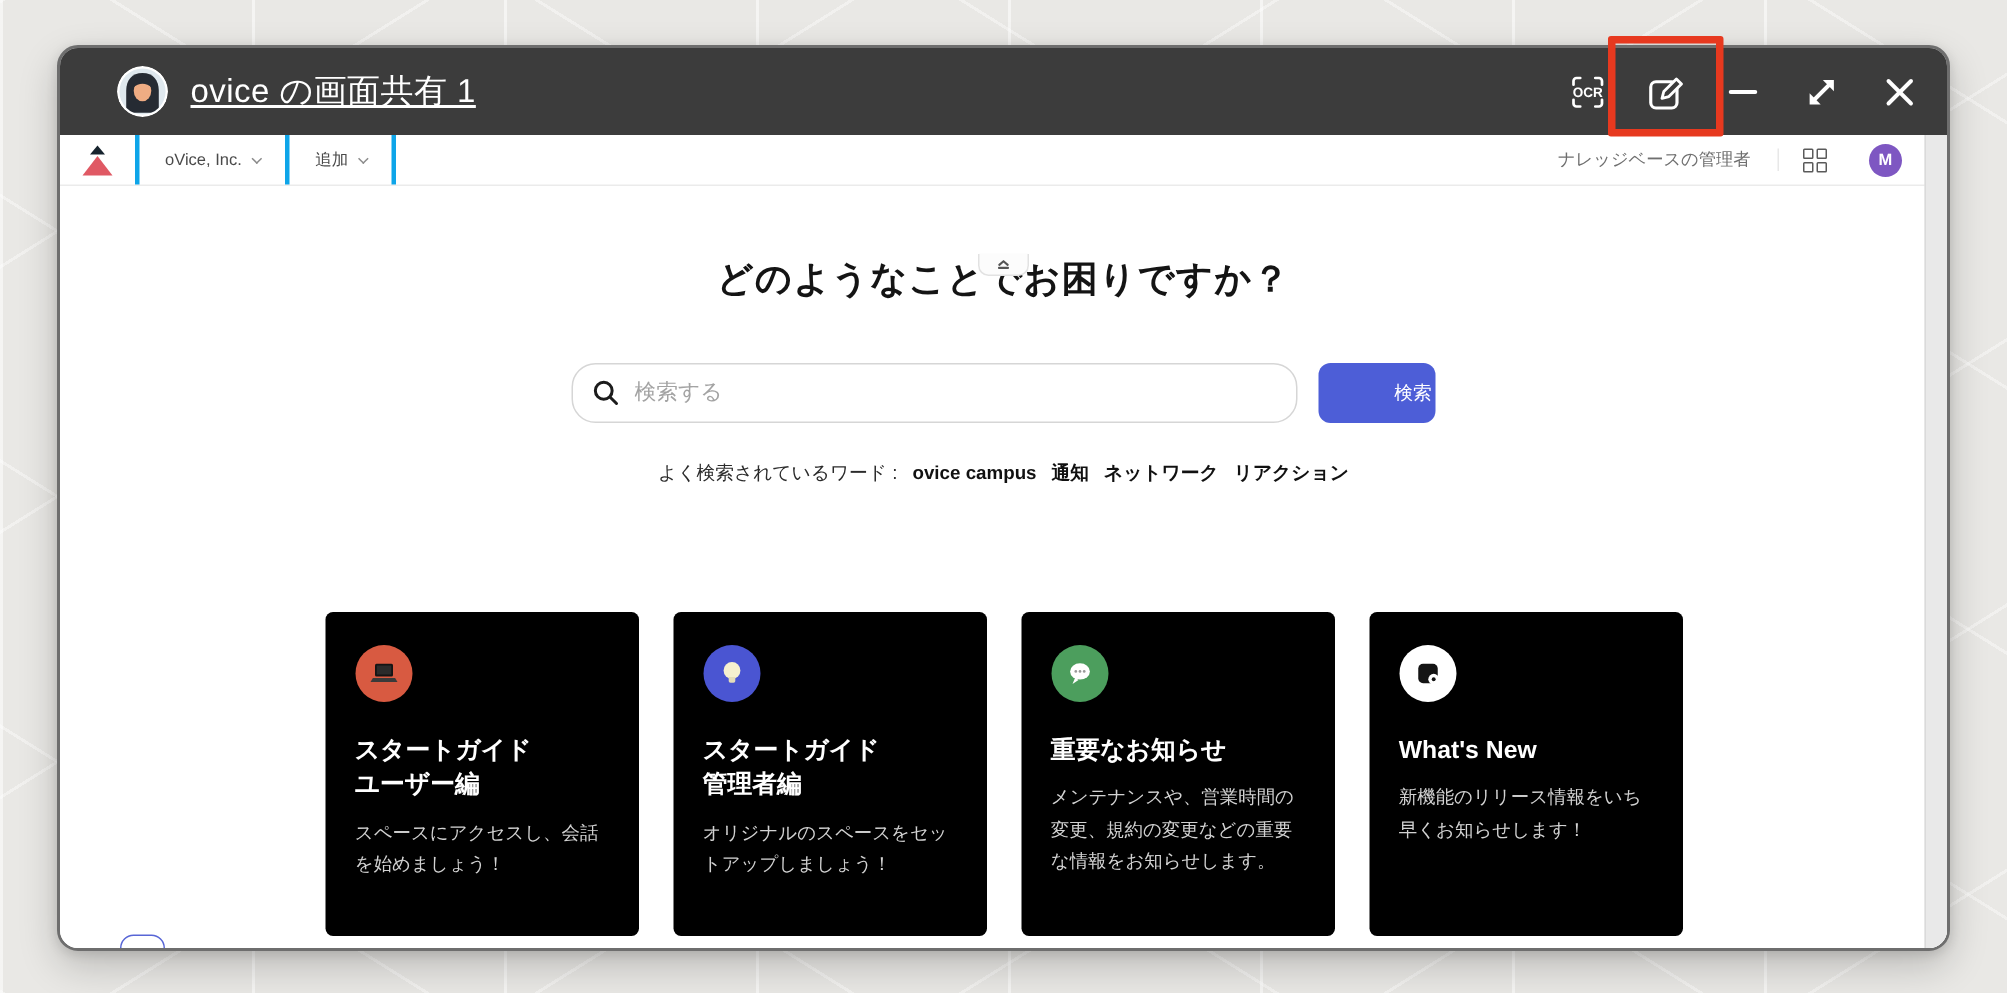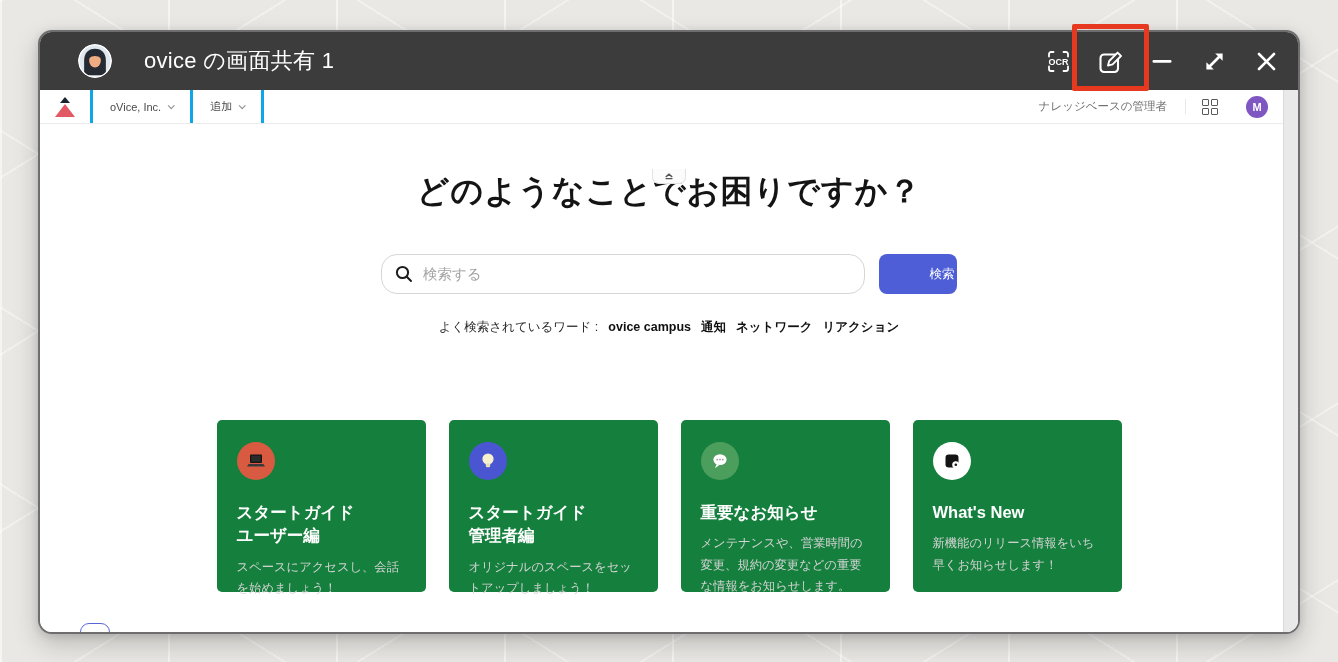--- a/index.html
+++ b/index.html
@@ -21,21 +21,21 @@
     box-shadow:0 10px 26px rgba(0,0,0,.2), 0 2px 8px rgba(0,0,0,.12);
     overflow:hidden;
   }
 
   
   .titlebar {
     height:58px; background:#3c3c3c; display:flex; align-items:center;
     padding:0 14px 0 38px;
   }
   .tb-avatar { width:34px; height:34px; border-radius:50%; flex:0 0 auto; }
-  .tb-title { color:#fff; font-size:22px; font-weight:500; margin-left:32px; letter-spacing:.3px; white-space:nowrap; }
+  .tb-title { color:#fff; font-size:22px; font-weight:500; margin-left:15px; letter-spacing:.3px; white-space:nowrap;text-decoration:underline; }
   .tb-controls { margin-left:auto; display:flex; align-items:center; gap:16px; }
   .tb-btn { width:36px; height:44px; display:flex; align-items:center; justify-content:center; cursor:pointer; background:none; border:none; }
 
   
   .highlight-box {
     position:absolute; left:1072px; top:24px; width:77px; height:67px;
     border:5px solid #e7391f; border-radius:2px; z-index:40; pointer-events:none;
   }
 
   
@@ -57,33 +57,33 @@
   .nav-avatar-cell { display:flex; align-items:center; padding:0 30px 0 12px; cursor:pointer; }
   .avatar-m { width:22px; height:22px; border-radius:50%; background:#7e57c2; color:#fff; font-size:11px; font-weight:bold; display:flex; align-items:center; justify-content:center; }
 
   
   .content { position:relative; height:506px; background:#fff; }
   .collapse-tab {
     position:absolute; top:-1px; left:50%; transform:translateX(-50%);
     width:34px; height:15px; background:#fcfcfc; border:1px solid #e2e2e2; border-top:none;
     border-radius:0 0 7px 7px; display:flex; align-items:center; justify-content:center; cursor:pointer; z-index:5;
   }
-  .page-heading { margin-top:46px; text-align:center; font-size:32px; font-weight:700; color:#141414; letter-spacing:1px; }
+  .page-heading { margin-top:46px; text-align:center; font-size:24px; font-weight:700; color:#141414; letter-spacing:1px; }
 
   .search-row { margin-top:40px; display:flex; justify-content:center; align-items:center; gap:14px; }
   .search-box { width:484px; height:40px; border:1px solid #d6d6d6; border-radius:16px; background:#fff; display:flex; align-items:center; padding:0 13px; gap:10px; }
   .search-box input { border:none; outline:none; flex:1; font-size:14.5px; color:#333; font-family:inherit; background:transparent; }
   .search-box input::placeholder { color:#a3a3a3; }
   .search-btn { width:78px; height:40px; background:#4d5ed7; color:#fff; border:none; border-radius:8px; font-size:12.5px; font-family:inherit; cursor:pointer;padding-left:48px; }
 
   .popular { margin-top:25px; text-align:center; font-size:12.5px; color:#2b2b2b; }
   .popular a { color:#111; font-weight:700; margin-left:10px; cursor:pointer; }
 
   .cards-row { margin-top:84px; display:flex; justify-content:center; gap:23px; }
-  .card { width:209px; height:172px; background:#15803d; border-radius:5px; padding:22px 20px; color:#fff; cursor:pointer; }
+  .card { width:209px; height:216px; background:#000000; border-radius:5px; padding:22px 20px; color:#fff; cursor:pointer; }
   .card-icon { width:38px; height:38px; border-radius:50%; display:flex; align-items:center; justify-content:center; }
   .icon-bg-orange { background:#d85a41; }
   .icon-bg-indigo { background:#4a55d2; }
   .icon-bg-white  { background:#ffffff; }
   .icon-bg-green  { background:#4c9e5d; }
   .card-title { margin-top:21px; font-size:16.5px; font-weight:700; line-height:1.42; white-space:pre-line; }
   .card-desc { margin-top:9px; font-size:12.3px; color:#d2d2d2; line-height:1.72; }
 
   .scroll-top-btn {
     position:absolute; left:40px; bottom:23px; width:30px; height:30px;

